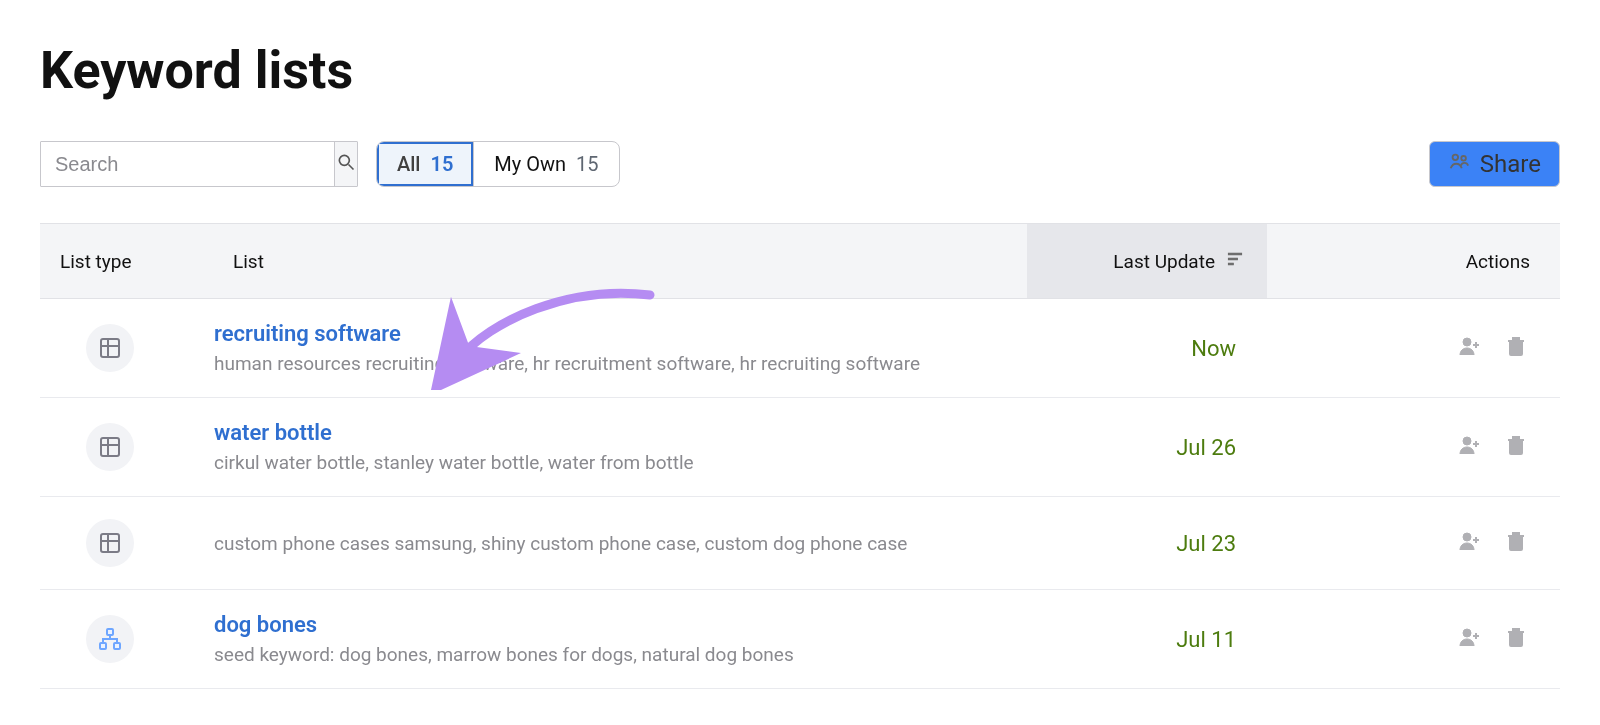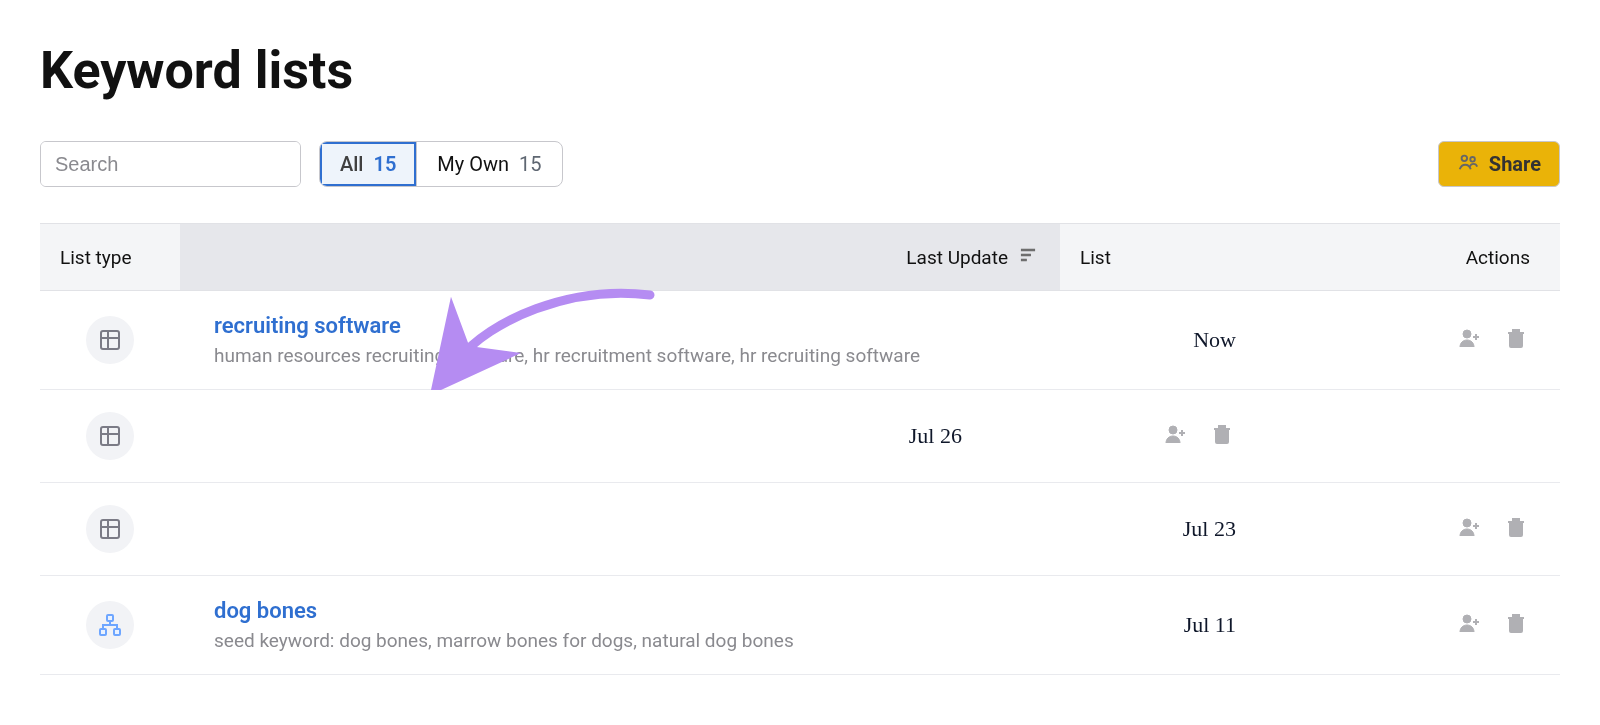--- a/index.html
+++ b/index.html
@@ -18,25 +18,25 @@
   }
   .toolbar {
     display: flex;
     align-items: center;
     gap: 18px;
     margin-bottom: 36px;
   }
   .search-wrap {
     display: flex;
     border: 1px solid #c7c7cc;
-    border-radius: 6px;
+    border-radius: 1px;
     overflow: hidden;
     background: #fff;
     height: 46px;
-    width: 261px;
+    width: 318px;
   }
   .search-input {
     flex: 1;
     border: none;
     outline: none;
     padding: 0 14px;
     font-size: 20px;
     color: #333;
   }
   .search-input::placeholder { color: #8a8a8f; }
@@ -76,38 +76,38 @@
   .seg.active .count { color: #2f6fd0; font-weight: 600; }
   .spacer { flex: 1; }
   .share-btn {
     display: flex;
     align-items: center;
     gap: 10px;
     height: 46px;
     padding: 0 18px;
     border: 1px solid #c7c7cc;
     border-radius: 6px;
-    background: #eab308;
-    font-size: 20px;
+    background: #3b82f6;
+    font-size: 24px;
     color: #333;
     cursor: pointer;
-    font-weight: bold;
   }
   .share-btn svg { width: 22px; height: 22px; stroke: #666; fill: none; }
 
   .table-head {
     display: grid;
     grid-template-columns: 140px 1fr 240px 260px;
     align-items: center;
     background: #f4f5f7;
     border-top: 1px solid #e1e2e6;
     border-bottom: 1px solid #e1e2e6;
-    height: 68px;
+    height: 76px;
     font-size: 19px;
     color: #111;
+    gap: 33px;
   }
   .th { padding: 0 20px; }
   .th-last {
     background: #e6e7eb;
     height: 100%;
     display: flex;
     align-items: center;
     justify-content: flex-end;
     padding-right: 22px;
     gap: 10px;
@@ -140,22 +140,21 @@
     display: inline-block;
   }
   .list-subtitle {
     color: #8a8a8f;
     font-size: 19px;
   }
   .date-cell {
     text-align: right;
     padding-right: 30px;
     font-size: 22px;
-    color: #0f172a;
-    font-family: Liberation Serif, serif;
+    color: #4d7c0f;
   }
   .actions-cell {
     display: flex;
     justify-content: flex-end;
     gap: 18px;
     padding-right: 30px;
   }
   .actions-cell .action-btn {
     width: 28px; height: 28px;
     display: flex; align-items: center; justify-content: center;
@@ -214,31 +213,31 @@
             <path d="M3 20c1-3 3.5-5 6-5s5 2 6 5"></path>
             <path d="M14 17c.7-2 2.2-3 4-3s3.3 1 4 3"></path>
           </svg>
       </span>
       <span>Share</span>
     </div>
   </div>
 
   <div class="table-head">
     <div class="th">List type</div>
+    <div class="th">List</div>
     <div class="th th-last">
       <span>Last Update</span>
       <span class="sort-icon">
         <svg viewBox="0 0 24 24">
             <rect x="4" y="5" width="16" height="2"></rect>
             <rect x="4" y="11" width="11" height="2"></rect>
             <rect x="4" y="17" width="6" height="2"></rect>
           </svg>
       </span>
     </div>
-    <div class="th">List</div>
     <div class="th th-actions">Actions</div>
   </div>
 
   <div id="rows">
       <div class="row">
         <div class="type-cell">
           <div class="type-icon">
             <svg viewBox="0 0 24 24" fill="none" stroke="#7b7b86" stroke-width="2">
               <rect x="3" y="3" width="18" height="18" rx="2"></rect>
               <line x1="3" y1="10" x2="21" y2="10"></line>
@@ -269,20 +268,21 @@
       <div class="row">
         <div class="type-cell">
           <div class="type-icon">
             <svg viewBox="0 0 24 24" fill="none" stroke="#7b7b86" stroke-width="2">
               <rect x="3" y="3" width="18" height="18" rx="2"></rect>
               <line x1="3" y1="10" x2="21" y2="10"></line>
               <line x1="10" y1="3" x2="10" y2="21"></line>
             </svg>
           </div>
         </div>
+        <div class="list-cell"><div class="list-title">water bottle</div><div class="list-subtitle">cirkul water bottle, stanley water bottle, water from bottle</div></div>
         <div class="date-cell">Jul 26</div>
         <div class="actions-cell">
           <div class="action-btn">
             <span><svg viewBox="0 0 24 24">
                 <circle cx="9" cy="8" r="4"></circle>
                 <path d="M2 21c0-4 3-7 7-7s7 3 7 7"></path>
                 <line x1="18" y1="8" x2="18" y2="14" stroke-width="2"></line>
                 <line x1="15" y1="11" x2="21" y2="11" stroke-width="2"></line>
               </svg></span>
           </div>
@@ -298,21 +298,21 @@
       <div class="row">
         <div class="type-cell">
           <div class="type-icon">
             <svg viewBox="0 0 24 24" fill="none" stroke="#7b7b86" stroke-width="2">
               <rect x="3" y="3" width="18" height="18" rx="2"></rect>
               <line x1="3" y1="10" x2="21" y2="10"></line>
               <line x1="10" y1="3" x2="10" y2="21"></line>
             </svg>
           </div>
         </div>
-        <div class="list-cell"></div>
+        <div class="list-cell"><div class="list-subtitle">custom phone cases samsung, shiny custom phone case, custom dog phone case</div></div>
         <div class="date-cell">Jul 23</div>
         <div class="actions-cell">
           <div class="action-btn">
             <span><svg viewBox="0 0 24 24">
                 <circle cx="9" cy="8" r="4"></circle>
                 <path d="M2 21c0-4 3-7 7-7s7 3 7 7"></path>
                 <line x1="18" y1="8" x2="18" y2="14" stroke-width="2"></line>
                 <line x1="15" y1="11" x2="21" y2="11" stroke-width="2"></line>
               </svg></span>
           </div>

